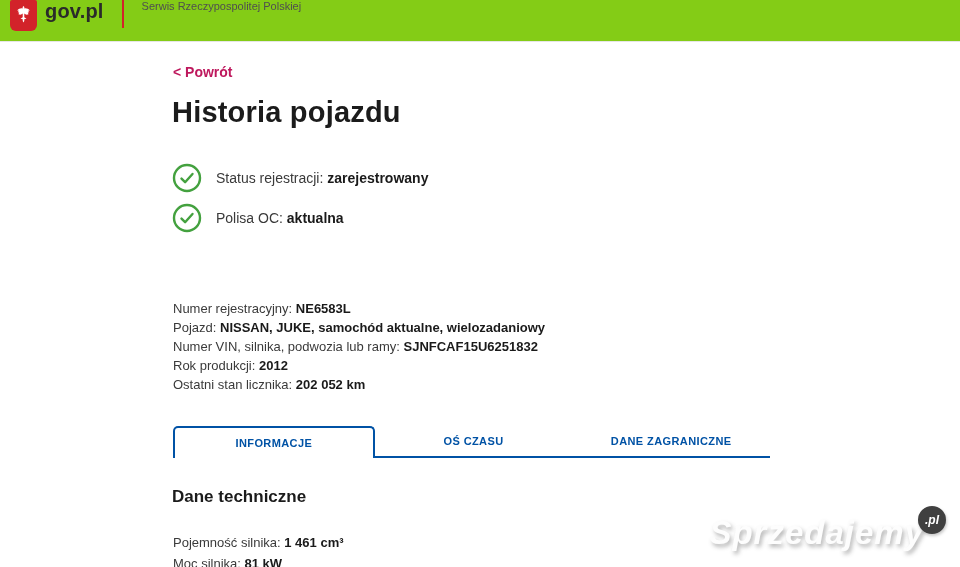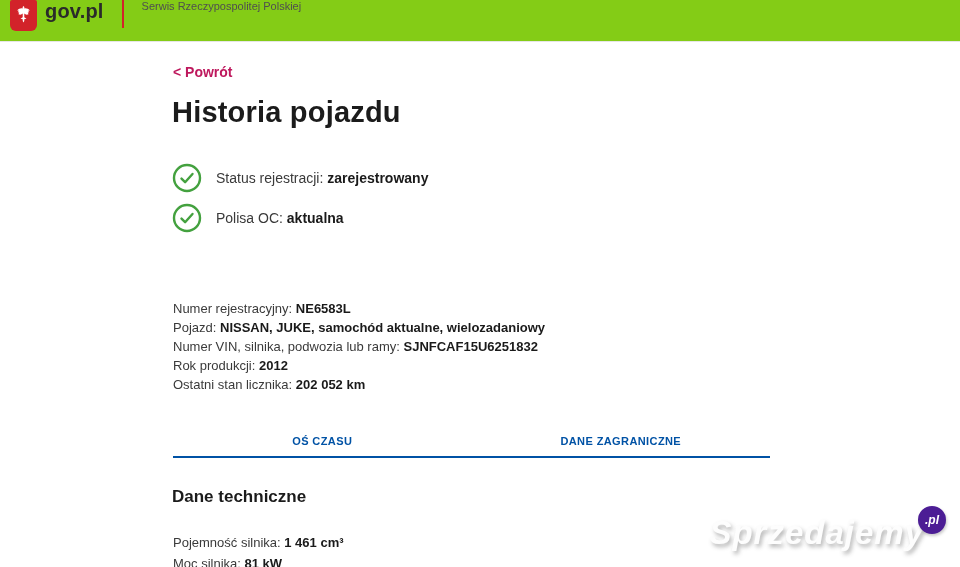--- a/index.html
+++ b/index.html
@@ -53,21 +53,21 @@
                color:#3a3a3a; line-height:21px; }
   .tech-list b { color:#1a1a1a; }
 
   
   .watermark { position:absolute; right:14px; top:506px; display:flex;
                align-items:flex-start; pointer-events:none;font-style:italic; }
   .wm-text { font-size:33px; font-weight:bold; color:#fdfdfd;
              letter-spacing:1px; margin-top:8px;
              text-shadow:2px 3px 4px rgba(90,90,90,0.45),
                          -1px -1px 1px rgba(255,255,255,0.9); }
-  .wm-badge { width:28px; height:28px; border-radius:50%; background:#4c1d95;
+  .wm-badge { width:28px; height:28px; border-radius:50%; background:#404040;
               color:#fff; font-size:12px; font-weight:bold; display:flex;
               align-items:center; justify-content:center; margin-left:-6px;
               box-shadow:1px 2px 3px rgba(120,120,120,0.4); }
 </style>
 </head>
 <body>
 
 <div class="stage">
 
   <div class="header">
@@ -107,20 +107,21 @@
 
   <div class="details-list">
     <div><span>Numer rejestracyjny:</span> <b>NE6583L</b></div>
     <div><span>Pojazd:</span> <b>NISSAN, JUKE, samochód aktualne, wielozadaniowy</b></div>
     <div><span>Numer VIN, silnika, podwozia lub ramy:</span> <b>SJNFCAF15U6251832</b></div>
     <div><span>Rok produkcji:</span> <b>2012</b></div>
     <div><span>Ostatni stan licznika:</span> <b>202 052 km</b></div>
   </div>
 
   <div class="tabs">
+    <div class="tab active">INFORMACJE</div>
     <div class="tab">OŚ CZASU</div>
     <div class="tab">DANE ZAGRANICZNE</div>
   </div>
 
   <h2 class="section-heading">Dane techniczne</h2>
   <div class="tech-list">
     <div><span>Pojemność silnika:</span> <b>1 461 cm³</b></div>
     <div><span>Moc silnika:</span> <b>81 kW</b></div>
   </div>
 

